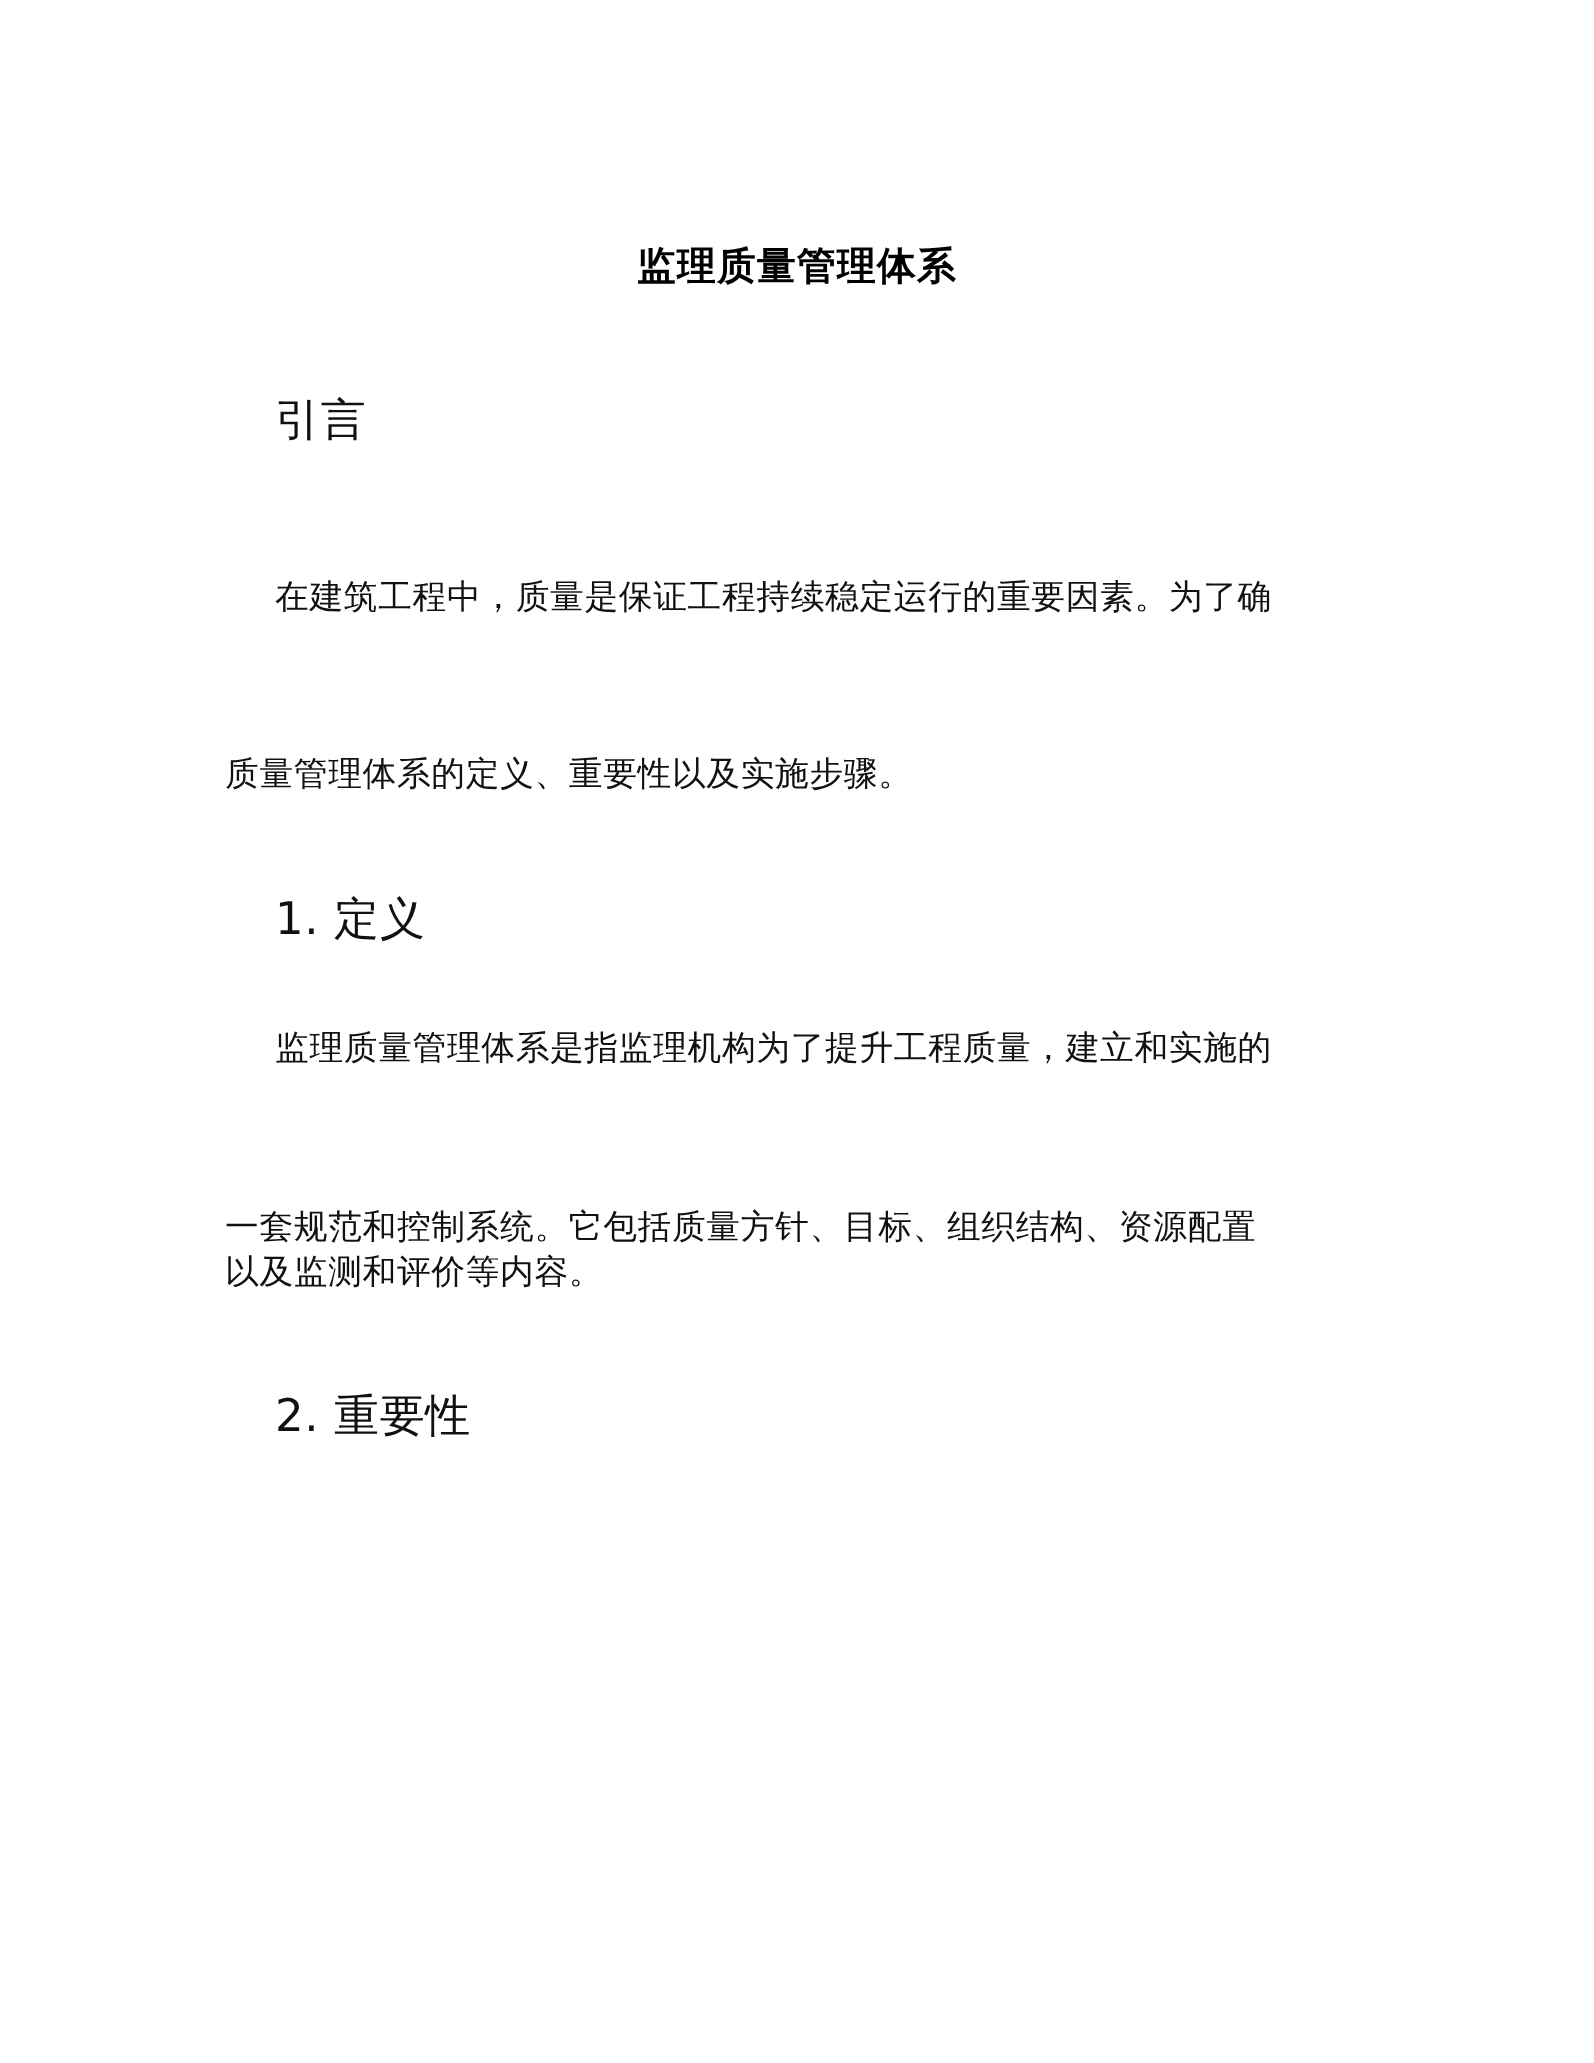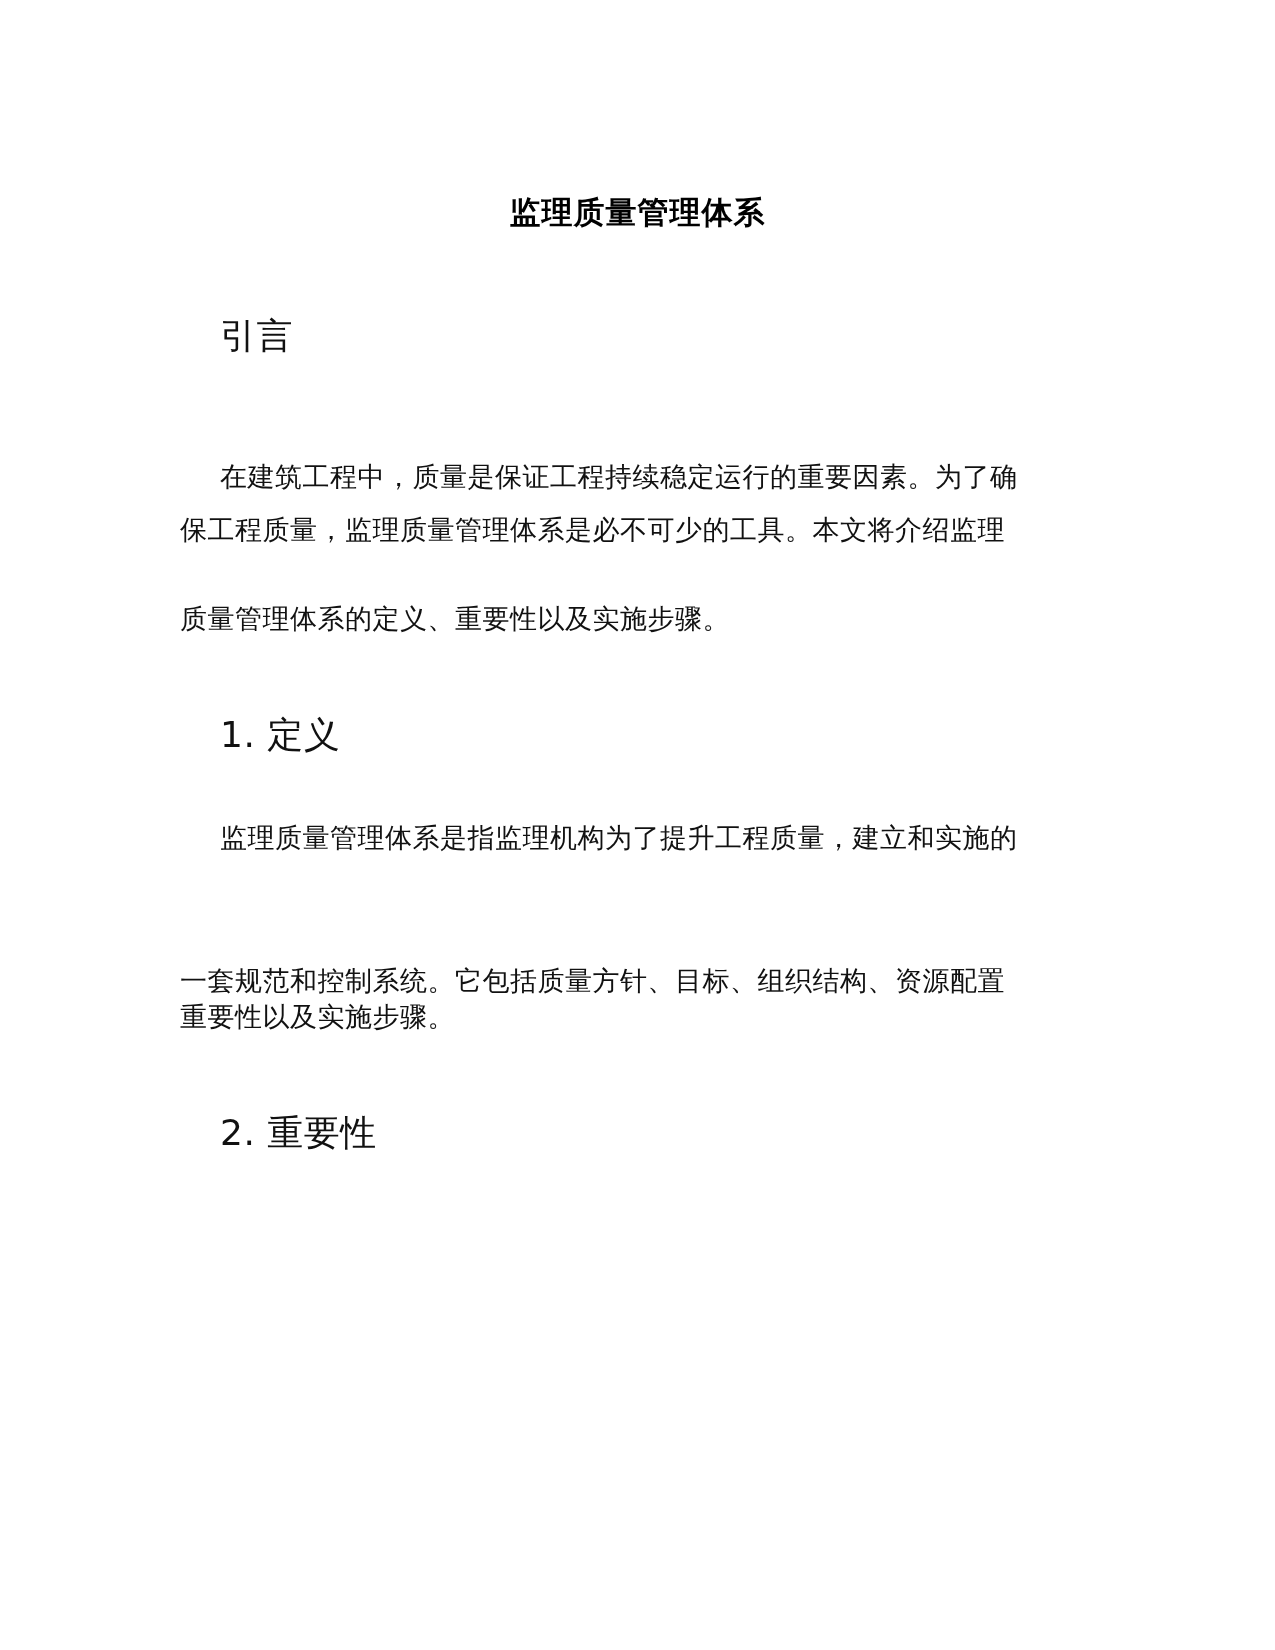--- a/index.html
+++ b/index.html
@@ -14,22 +14,21 @@
   .heading { font-family: "DejaVu Sans", "Liberation Sans", sans-serif; font-size: 36px; }
 </style>
 </head>
 <body>
 
 <div class="page">
   <div class="title">监理质量管理体系</div>
 
   <div class="line indent heading" style="top:312px;">引言</div>
   <div class="line indent" style="top:422px;margin-top:37px;">在建筑工程中，质量是保证工程持续稳定运行的重要因素。为了确</div>
-  <div class="line" style="top:512px;">保工程质量，监理质量管理体系是必不可少的工具。本文将介绍监理</div>
   <div class="line" style="top:601px;">质量管理体系的定义、重要性以及实施步骤。</div>
 
   <div class="line indent heading" style="top:711px;">1. 定义</div>
   <div class="line indent" style="top:820px;">监理质量管理体系是指监理机构为了提升工程质量，建立和实施的</div>
   <div class="line" style="top:963px;">一套规范和控制系统。它包括质量方针、目标、组织结构、资源配置</div>
-  <div class="line" style="top:999px;">重要性以及实施步骤。</div>
+  <div class="line" style="top:999px;">以及监测和评价等内容。</div>
 
   <div class="line indent heading" style="top:1109px;">2. 重要性</div>
 </div>
 
 </body></html>

